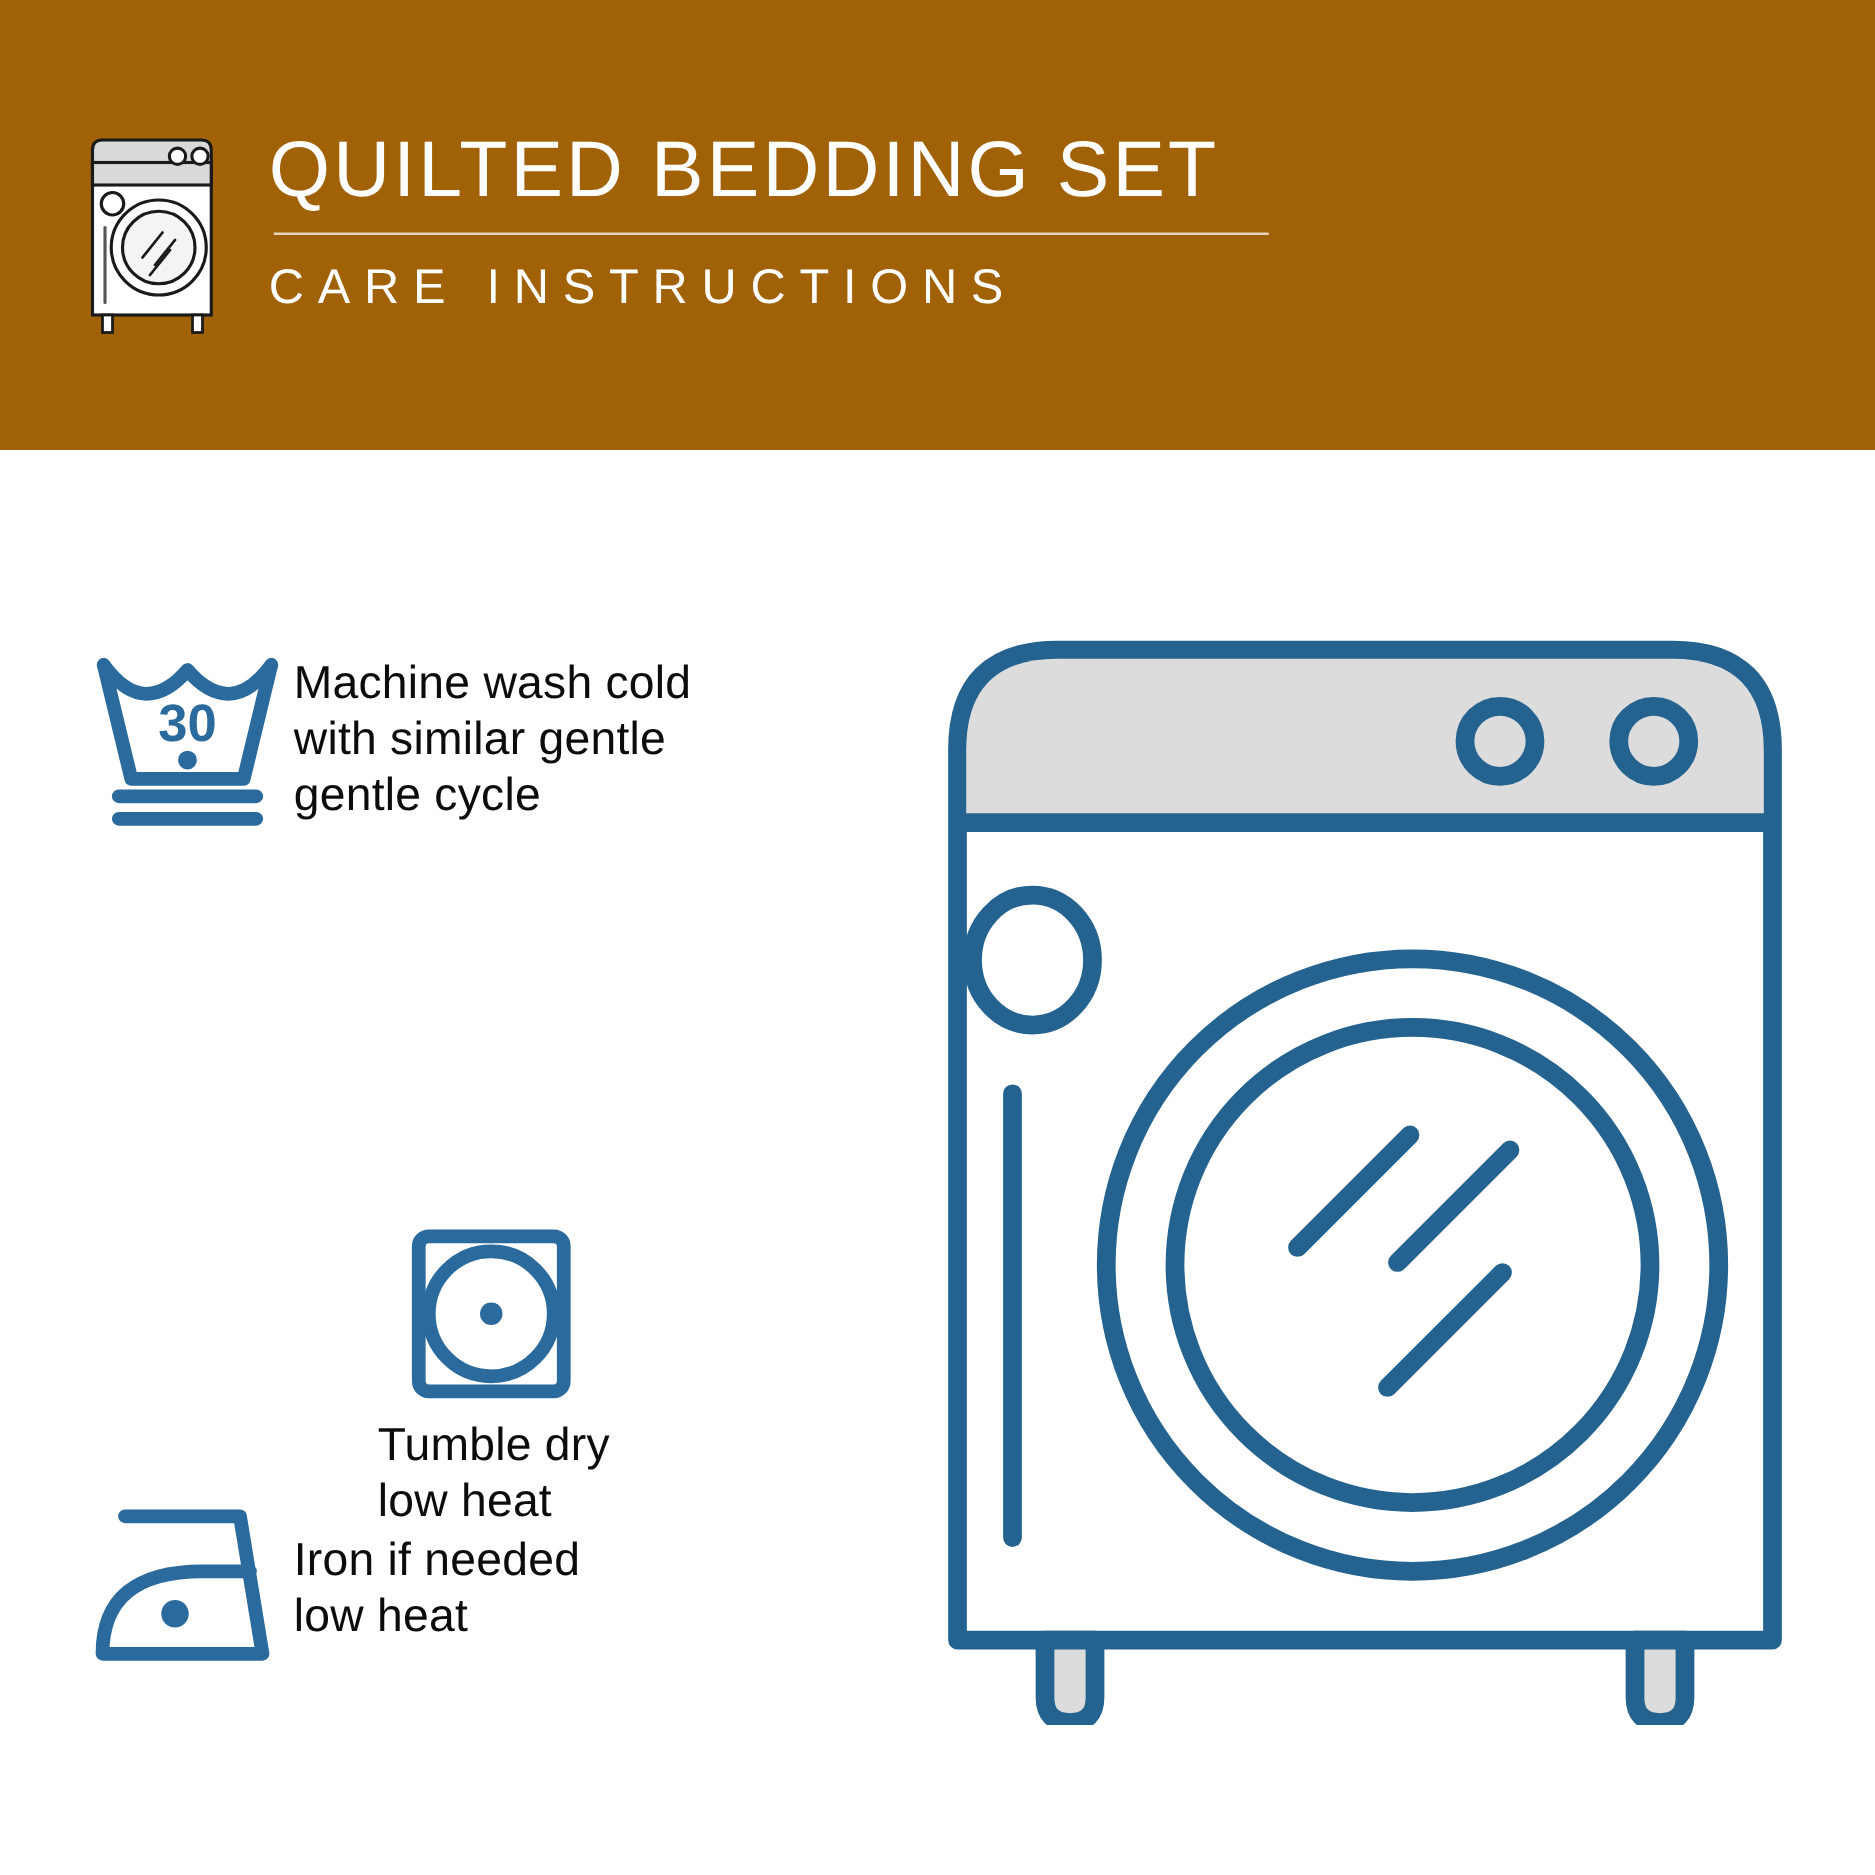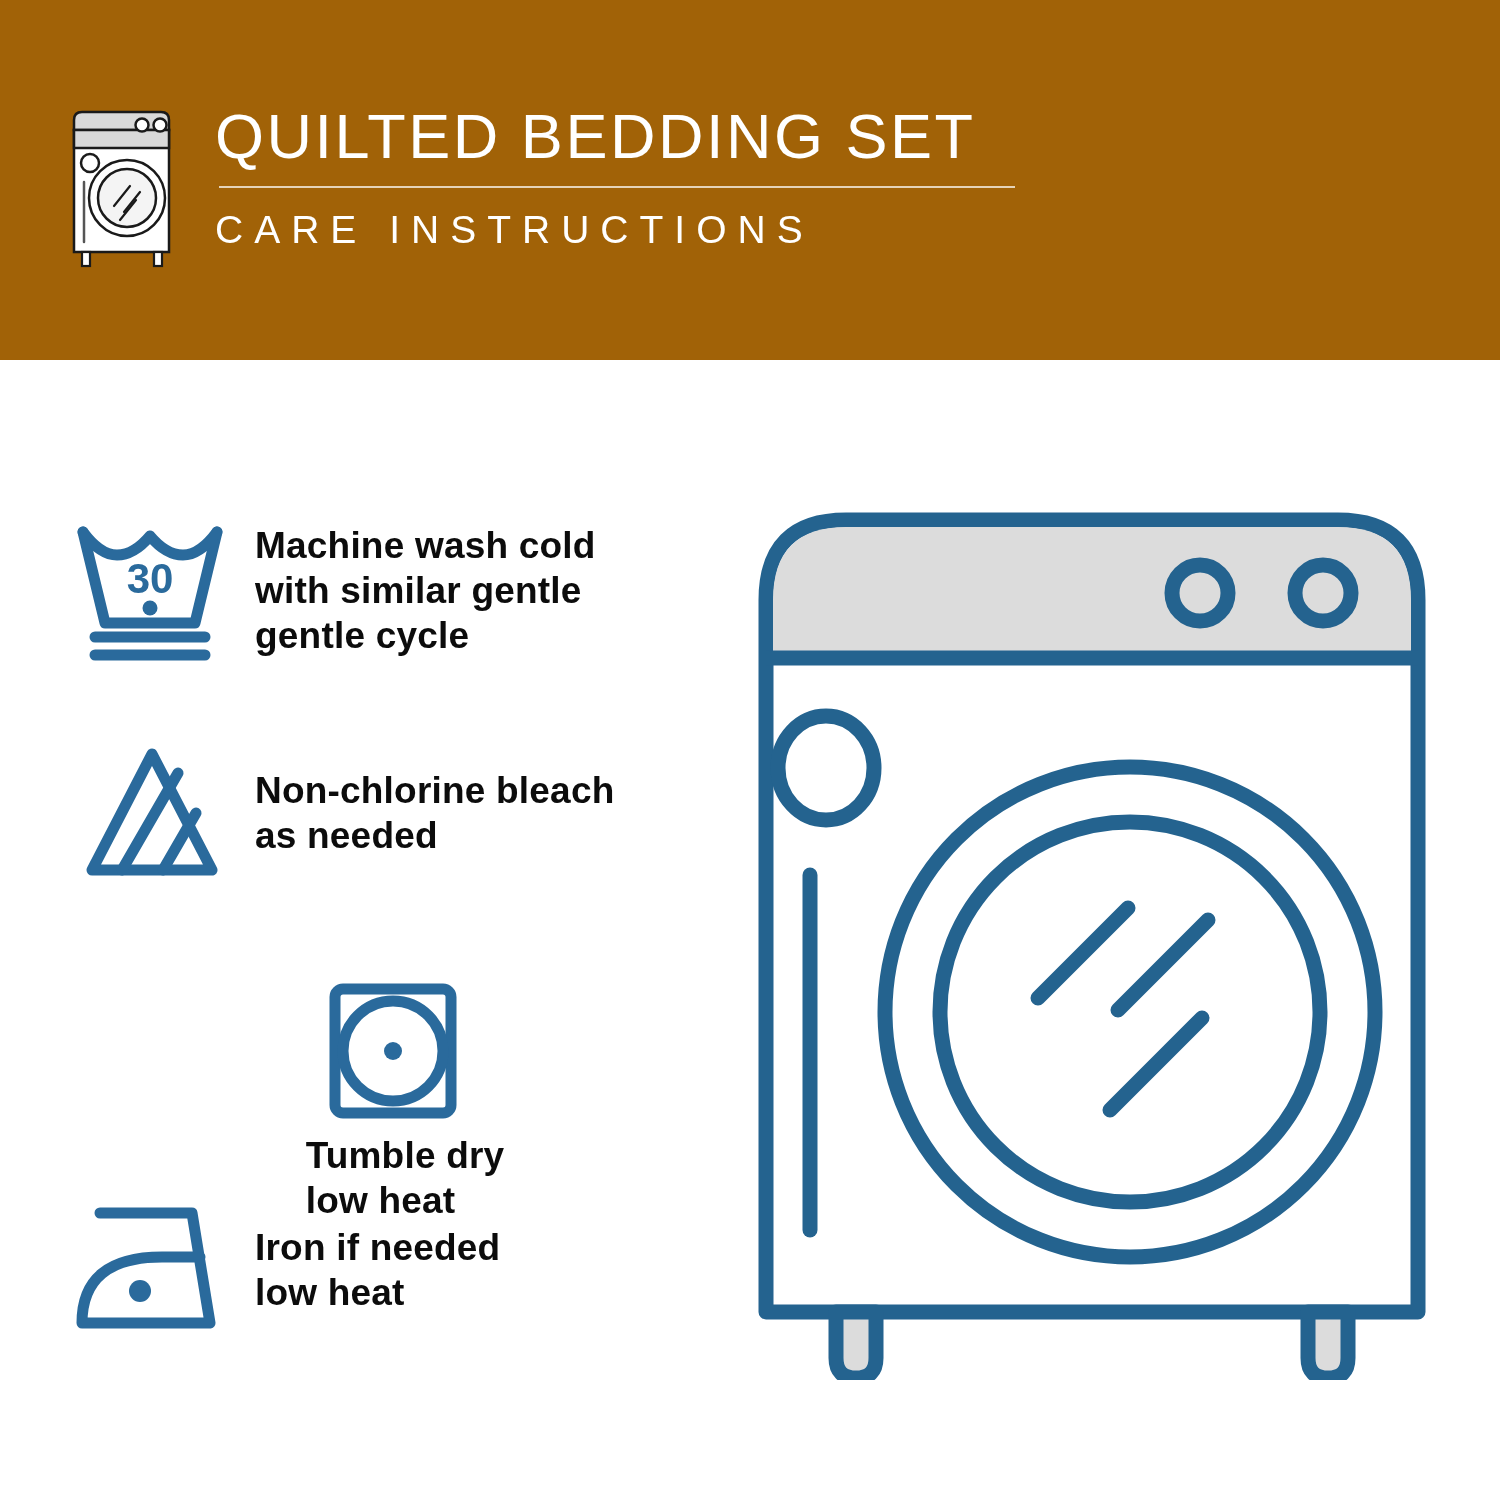--- a/index.html
+++ b/index.html
@@ -84,23 +84,22 @@
     width: 165px;
     flex: 0 0 165px;
     display: flex;
     align-items: center;
     justify-content: flex-start;
   }
   .care-label {
     font-size: 37px;
     line-height: 45px;
     color: #0c0c0c;
-    font-weight: 700;
+    font-weight: 400;
     letter-spacing: 0.2px;
-    margin-left: 20px;
   }
 
   
   .washer-wrap {
     position: absolute;
     left: 740px;
     top: 480px;
     width: 720px;
     height: 900px;
   }
@@ -159,35 +158,20 @@
         <circle cx="80" cy="93" r="7.5" fill="#2a6a9c"></circle>
       </svg>
     </div>
     <div class="care-label">
       <div>Machine wash cold</div>
       <div>with similar gentle</div>
       <div>gentle cycle</div>
     </div>
   </div>
 
-  <div class="care-row care-row-1">
-    <div class="care-symbol">
-      <svg viewBox="0 0 160 150" width="160" height="150">
-        <g fill="none" stroke="#2a6a9c" stroke-width="11" stroke-linecap="round" stroke-linejoin="round">
-          <path d="M22 132 L82 16 L142 132 Z"></path>
-          <path d="M52 132 L108 35"></path>
-          <path d="M93 132 L126 75"></path>
-        </g>
-      </svg>
-    </div>
-    <div class="care-label">
-      <div>Non-chlorine bleach</div>
-      <div>as needed</div>
-    </div>
-  </div>
 
   <div class="care-row care-row-2">
     <div class="care-symbol">
       <svg viewBox="0 0 160 150" width="160" height="150">
         <rect x="22" y="13" width="116" height="124" rx="8" ry="8" fill="none" stroke="#2a6a9c" stroke-width="11"></rect>
         <circle cx="80" cy="75" r="50" fill="none" stroke="#2a6a9c" stroke-width="11"></circle>
         <circle cx="80" cy="75" r="9" fill="#2a6a9c"></circle>
       </svg>
     </div>
     <div class="care-label">

